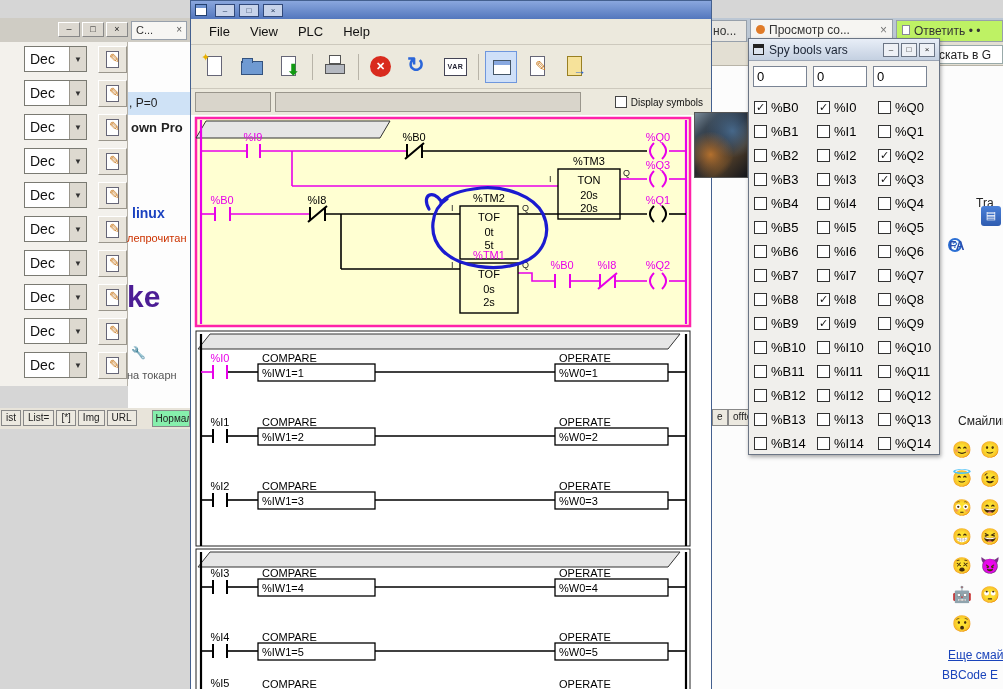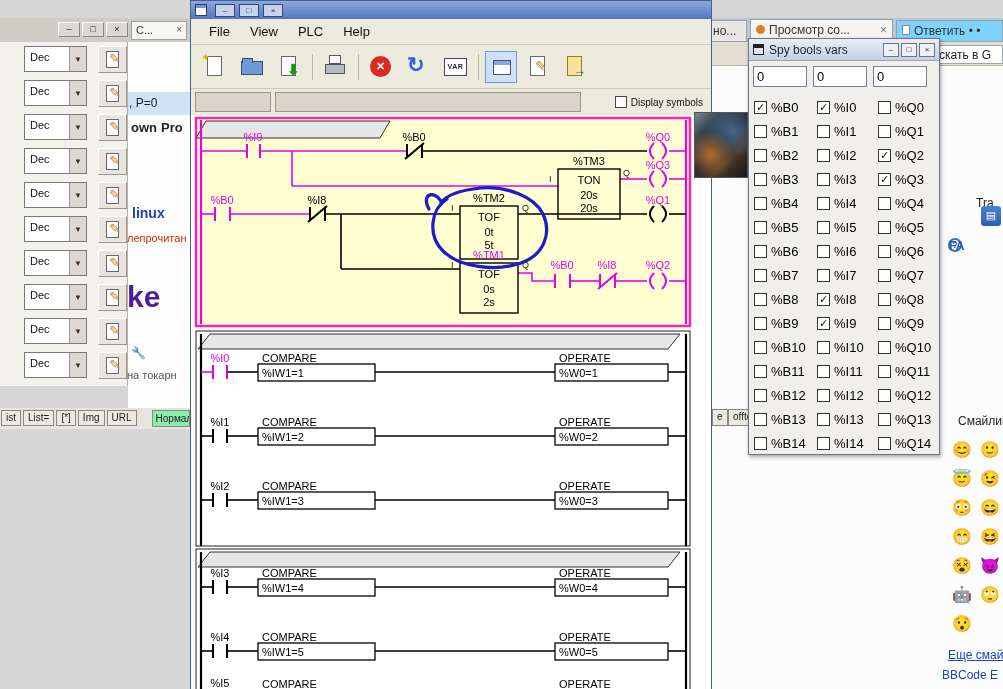--- a/index.html
+++ b/index.html
@@ -7,21 +7,21 @@
   .screen { position:relative; width:1003px; height:689px; overflow:hidden; background:#d6d6d6; font-family:"Liberation Sans", sans-serif; }
 
   
   .lw-chrome { position:absolute; left:0; top:18px; width:190px; height:24px; background:#cfccc4; }
   .lw-btn { position:absolute; top:4px; width:22px; height:15px; background:#dcd8d0; border:1px solid #888; border-top-color:#fff; border-left-color:#fff; font-size:9px; line-height:13px; text-align:center; color:#222; }
   .lw-tab { position:absolute; left:131px; top:21px; width:56px; height:19px; background:#f7f6f3; border:1px solid #97a0ab; font-size:11px; color:#333; padding:2px 4px; }
   .lw-tab .x { float:right; color:#555; font-size:10px; }
   .left-panel { position:absolute; left:0; top:42px; width:128px; height:344px; background:#f3f1ec; border-right:1px solid #b5b1a8; }
   .dec-row { position:relative; height:34px; }
   .dec-combo { position:absolute; left:24px; top:4px; width:63px; height:26px; background:#fff; border:1px solid #7a7a72; display:flex; }
-  .dec-val { flex:1; font-size:11px; color:#111; padding:4px 0 0 5px; }
+  .dec-val { flex:1; font-size:14px; color:#111; padding:4px 0 0 5px; }
   .dec-arrow { width:17px; background:#ddd9d0; border-left:1px solid #9a968c; font-size:8px; color:#333; text-align:center; padding-top:8px; }
   .edit-btn { position:absolute; left:98px; top:4px; width:29px; height:27px; background:#e9e5dc; border:1px solid #9a968c; border-top-color:#fff; border-left-color:#fff; }
   .edit-btn .sheet { position:absolute; left:7px; top:4px; width:13px; height:17px; background:#fff; border:1px solid #667; }
   .edit-btn .pencil { position:absolute; left:10px; top:4px; font-size:13px; color:#c8791e; }
   .frag-strip { position:absolute; left:128px; top:42px; width:62px; height:366px; background:#fdfdfd; }
   .p0-band { position:absolute; left:128px; top:92px; width:62px; height:23px; background:#cfe2f6; }
   .frag { position:absolute; color:#222; white-space:nowrap; }
   .ed-row { position:absolute; left:0; top:408px; width:190px; height:21px; background:#e8e4da; display:flex; gap:15px; padding:2px 0 0 1px; }
   .ed-btn { height:16px; background:#ece9e0; border:1px solid #888; font-size:10px; color:#222; padding:1px 4px; white-space:nowrap; }
   .font-select { height:17px; background:#86efac; border:1px solid #888; font-size:10px; color:#222; padding:2px 3px; white-space:nowrap; overflow:hidden; }
@@ -243,21 +243,21 @@
       </span>
     <span class="font-select">Нормальн</span>
   </div>
 
   <div class="tabstrip"></div>
   <span class="btab" style="left:707px; top:20px; width:40px; background:#e9e7e2;">но...</span>
   <span class="btab" style="left:750px; top:19px; width:143px; height:23px; background:#f6f5f2;">
     <span style="display:inline-block; width:9px; height:9px; border-radius:50%; background:#e07b28; margin-right:4px;"></span><span>Просмотр со...</span>
     <span style="float:right; color:#777;">×</span>
   </span>
-  <span class="btab" style="left:896px; top:20px; width:107px; background:#7dd3fc;">
+  <span class="btab" style="left:896px; top:20px; width:107px; background:#bef264;">
     <span style="display:inline-block; width:8px; height:10px; background:#fff; border:1px solid #889; margin-right:4px;"></span><span>Ответить • •</span>
   </span>
   <div class="right-toolbar"></div>
   <div class="search-box">скать в G</div>
   <div class="right-page"></div>
 
   <div class="photo"></div>
 
   <span class="frag" style="left:976px; top:196px; font-size:12px;">Tra</span>
   <div class="blue-icon">▤</div>

